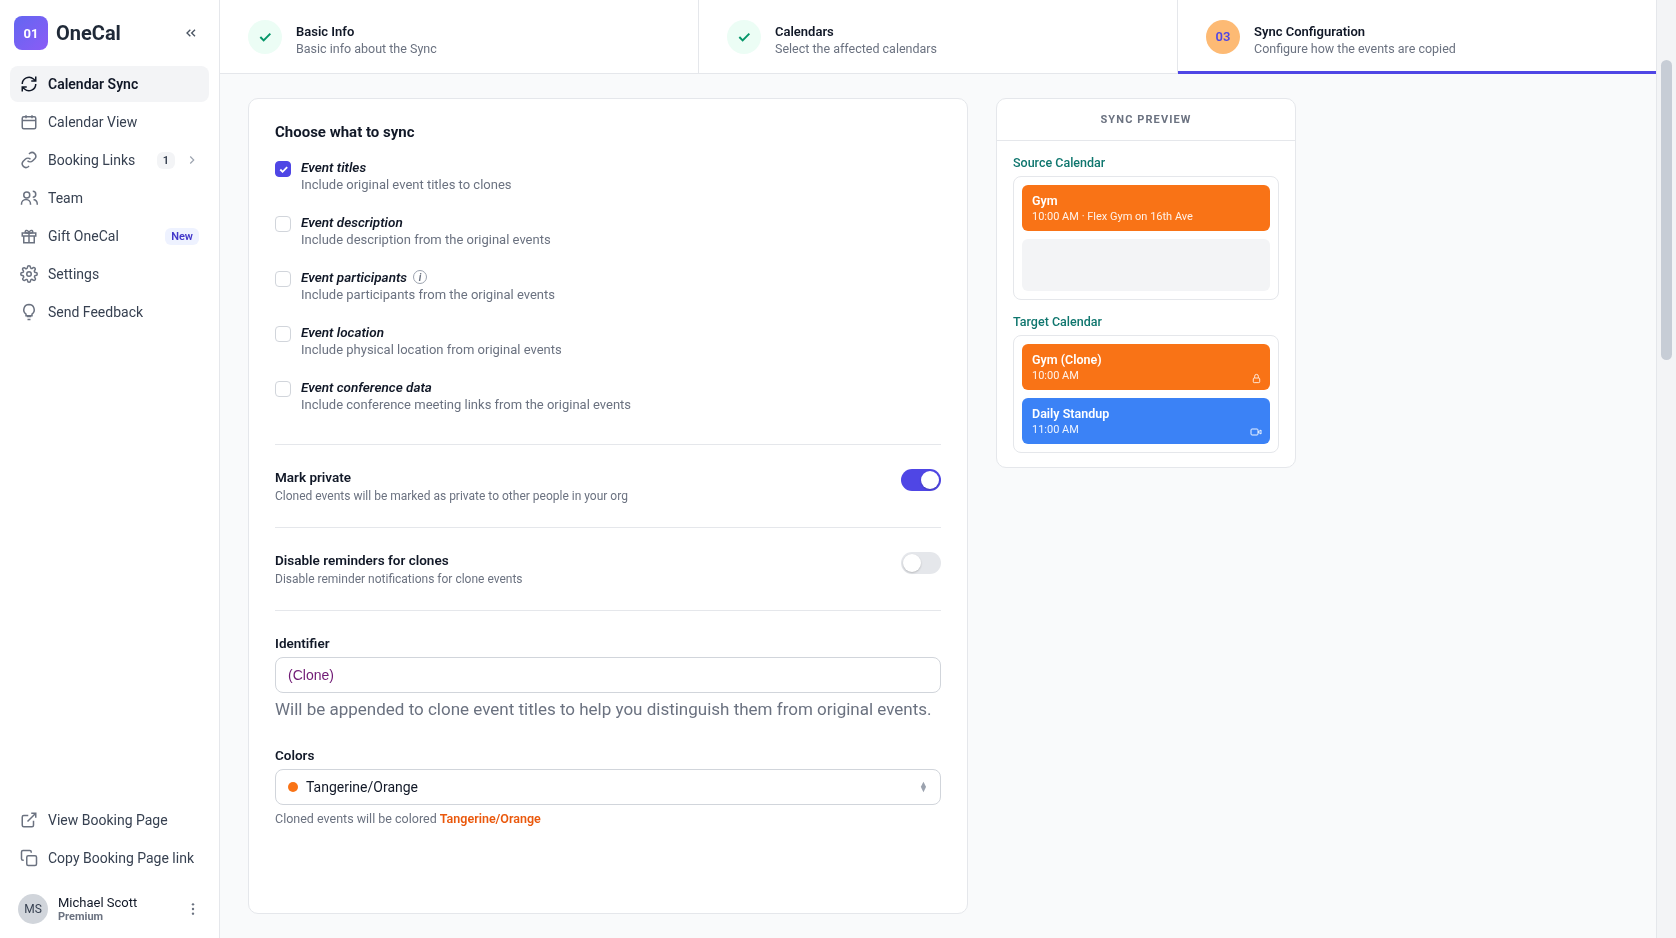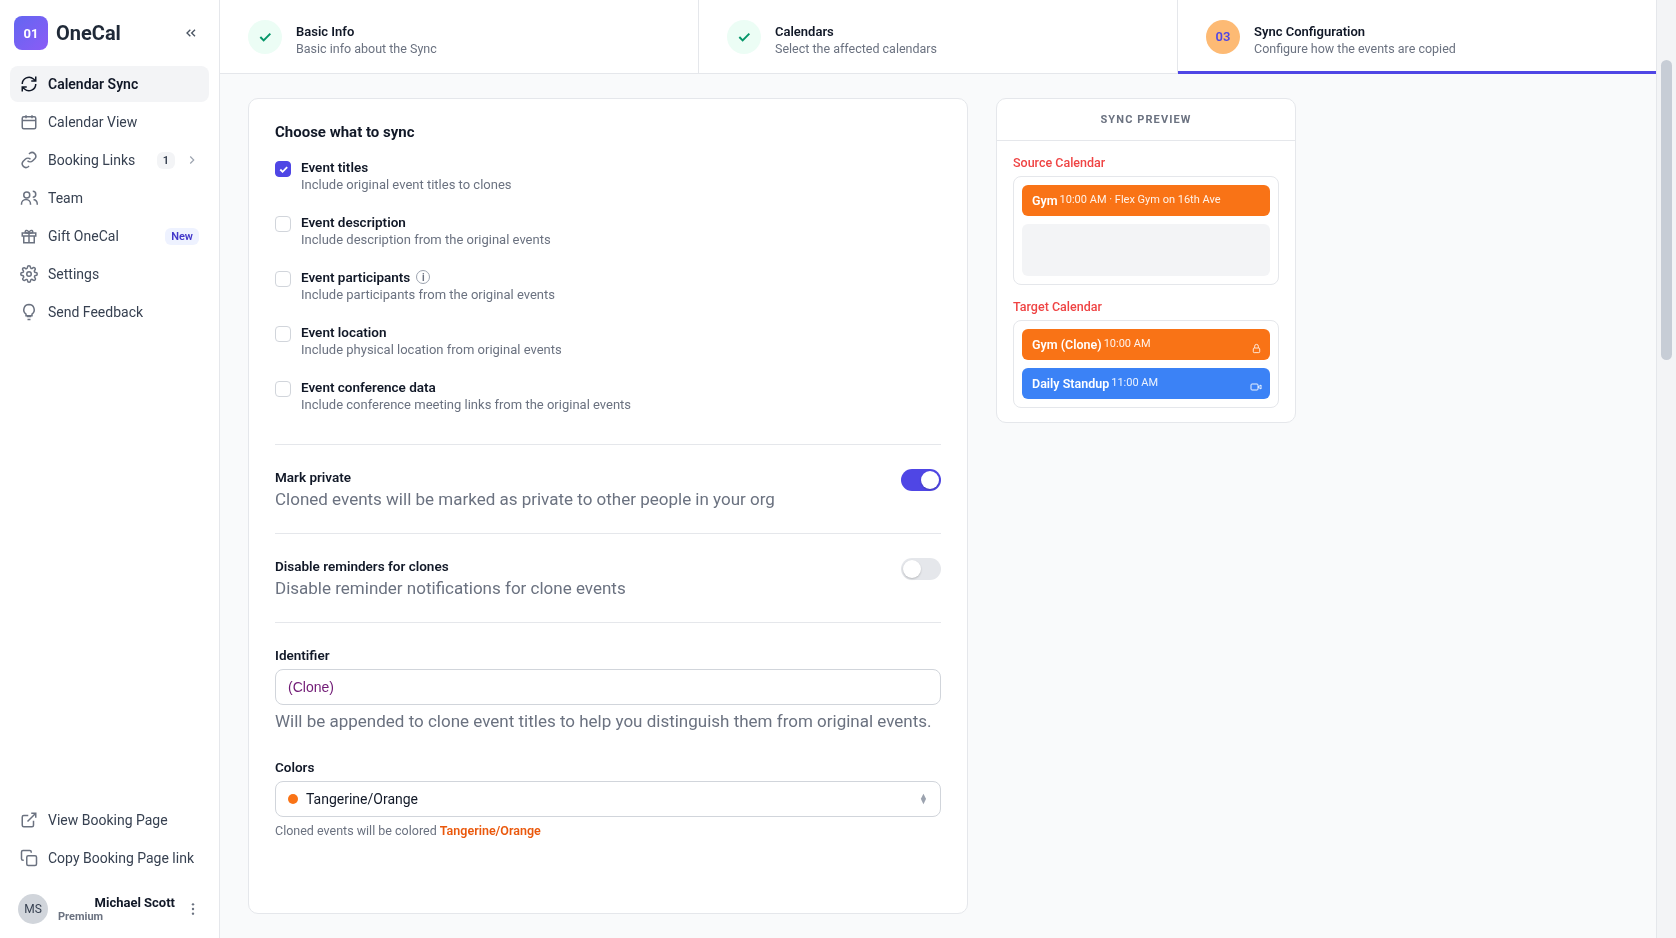--- a/index.html
+++ b/index.html
@@ -128,21 +128,21 @@
     border-radius: 999px;
     background: #d1d5db;
     display: flex;
     align-items: center;
     justify-content: center;
     font-size: 12px;
     color: #374151;
     overflow: hidden;
   }
   .user-meta { display:flex; flex-direction:column; line-height:1.2; flex:1; }
-  .user-name { font-size: 13px; font-weight: 700; color:#111827;text-align:right;}
+  .user-name { font-size: 13px; font-weight: 400; color:#111827;}
   .user-plan { font-size: 11px; color:#6b7280;font-weight:bold;}
   
   .main {
     flex: 1;
     display: flex;
     flex-direction: column;
   }
   .stepper {
     display: flex;
     border-bottom: 1px solid #e5e7eb;
@@ -242,38 +242,39 @@
     color:#fff;
   }
   .check-labels { display:flex; flex-direction:column; gap:2px; }
   .check-title {
     font-size: 13.5px;
     font-weight: 600;
     color:#111827;
     display:flex;
     align-items:center;
     gap:6px;
+    font-style:italic;
   }
   .check-sub {
     font-size: 13px;
     color:#6b7280;
   }
   .info-dot {
     width:14px;height:14px;border-radius:999px;
     border:1px solid #9ca3af;color:#6b7280;
     display:inline-flex;align-items:center;justify-content:center;
     font-size:10px;font-weight:700;
   }
   .divider { height:1px; background:#e5e7eb; margin: 14px 0; }
   .toggle-row {
     display:flex; align-items:flex-start; justify-content:space-between; gap:20px;
   }
   .toggle-row .labels { display:flex; flex-direction:column; gap:4px; }
   .opt-title { font-size:13.5px; font-weight:600;}
-  .opt-sub { font-size:17px; color:#6b7280;}
+  .opt-sub { font-size:12px; color:#6b7280;}
   .switch {
     width: 40px; height: 22px; border-radius:999px; background:#e5e7eb; position:relative; cursor:pointer; flex-shrink:0;
   }
   .switch .knob {
     position:absolute; top:2px; left:2px; width:18px;height:18px;border-radius:999px;background:#fff;
     box-shadow:0 1px 2px rgba(0,0,0,.2);
     transition:left .15s;
   }
   .switch.on { background:#4f46e5; }
   .switch.on .knob { left:20px; }
@@ -301,27 +302,27 @@
   .preview-header {
     text-align:center;
     font-size:11px;
     letter-spacing:.1em;
     font-weight:700;
     color:#6b7280;
     padding:14px 0;
     border-bottom:1px solid #e5e7eb;
   }
   .preview-body { padding:14px 16px; display:flex;flex-direction:column;gap:14px;}
-  .cal-label { font-size:12.5px;color:#ef4444;font-weight:500;margin-bottom:6px;}
+  .cal-label { font-size:12.5px;color:#0f766e;font-weight:500;margin-bottom:6px;}
   .cal-card {
     border:1px solid #e5e7eb;border-radius:8px;padding:8px;display:flex;flex-direction:column;gap:8px;
     background:#fff;
   }
   .event-card {
-    border-radius:6px;padding:8px 10px;color:#fff;font-size:12px;display:flex;flex-direction:row;gap:2px;
+    border-radius:6px;padding:8px 10px;color:#fff;font-size:12px;display:flex;flex-direction:column;gap:2px;
     position:relative;
   }
   .event-card .ev-title { font-weight:600; font-size:12.5px;}
   .event-card .ev-sub { font-size:11px; opacity:.9;}
   .event-card.orange { background:#f97316;}
   .event-card.blue { background:#3b82f6;}
   .event-card.placeholder { background:#f3f4f6; height:52px;}
   .ev-icon {
     position:absolute; right:8px; bottom:6px; font-size:11px; opacity:.9;
   }

